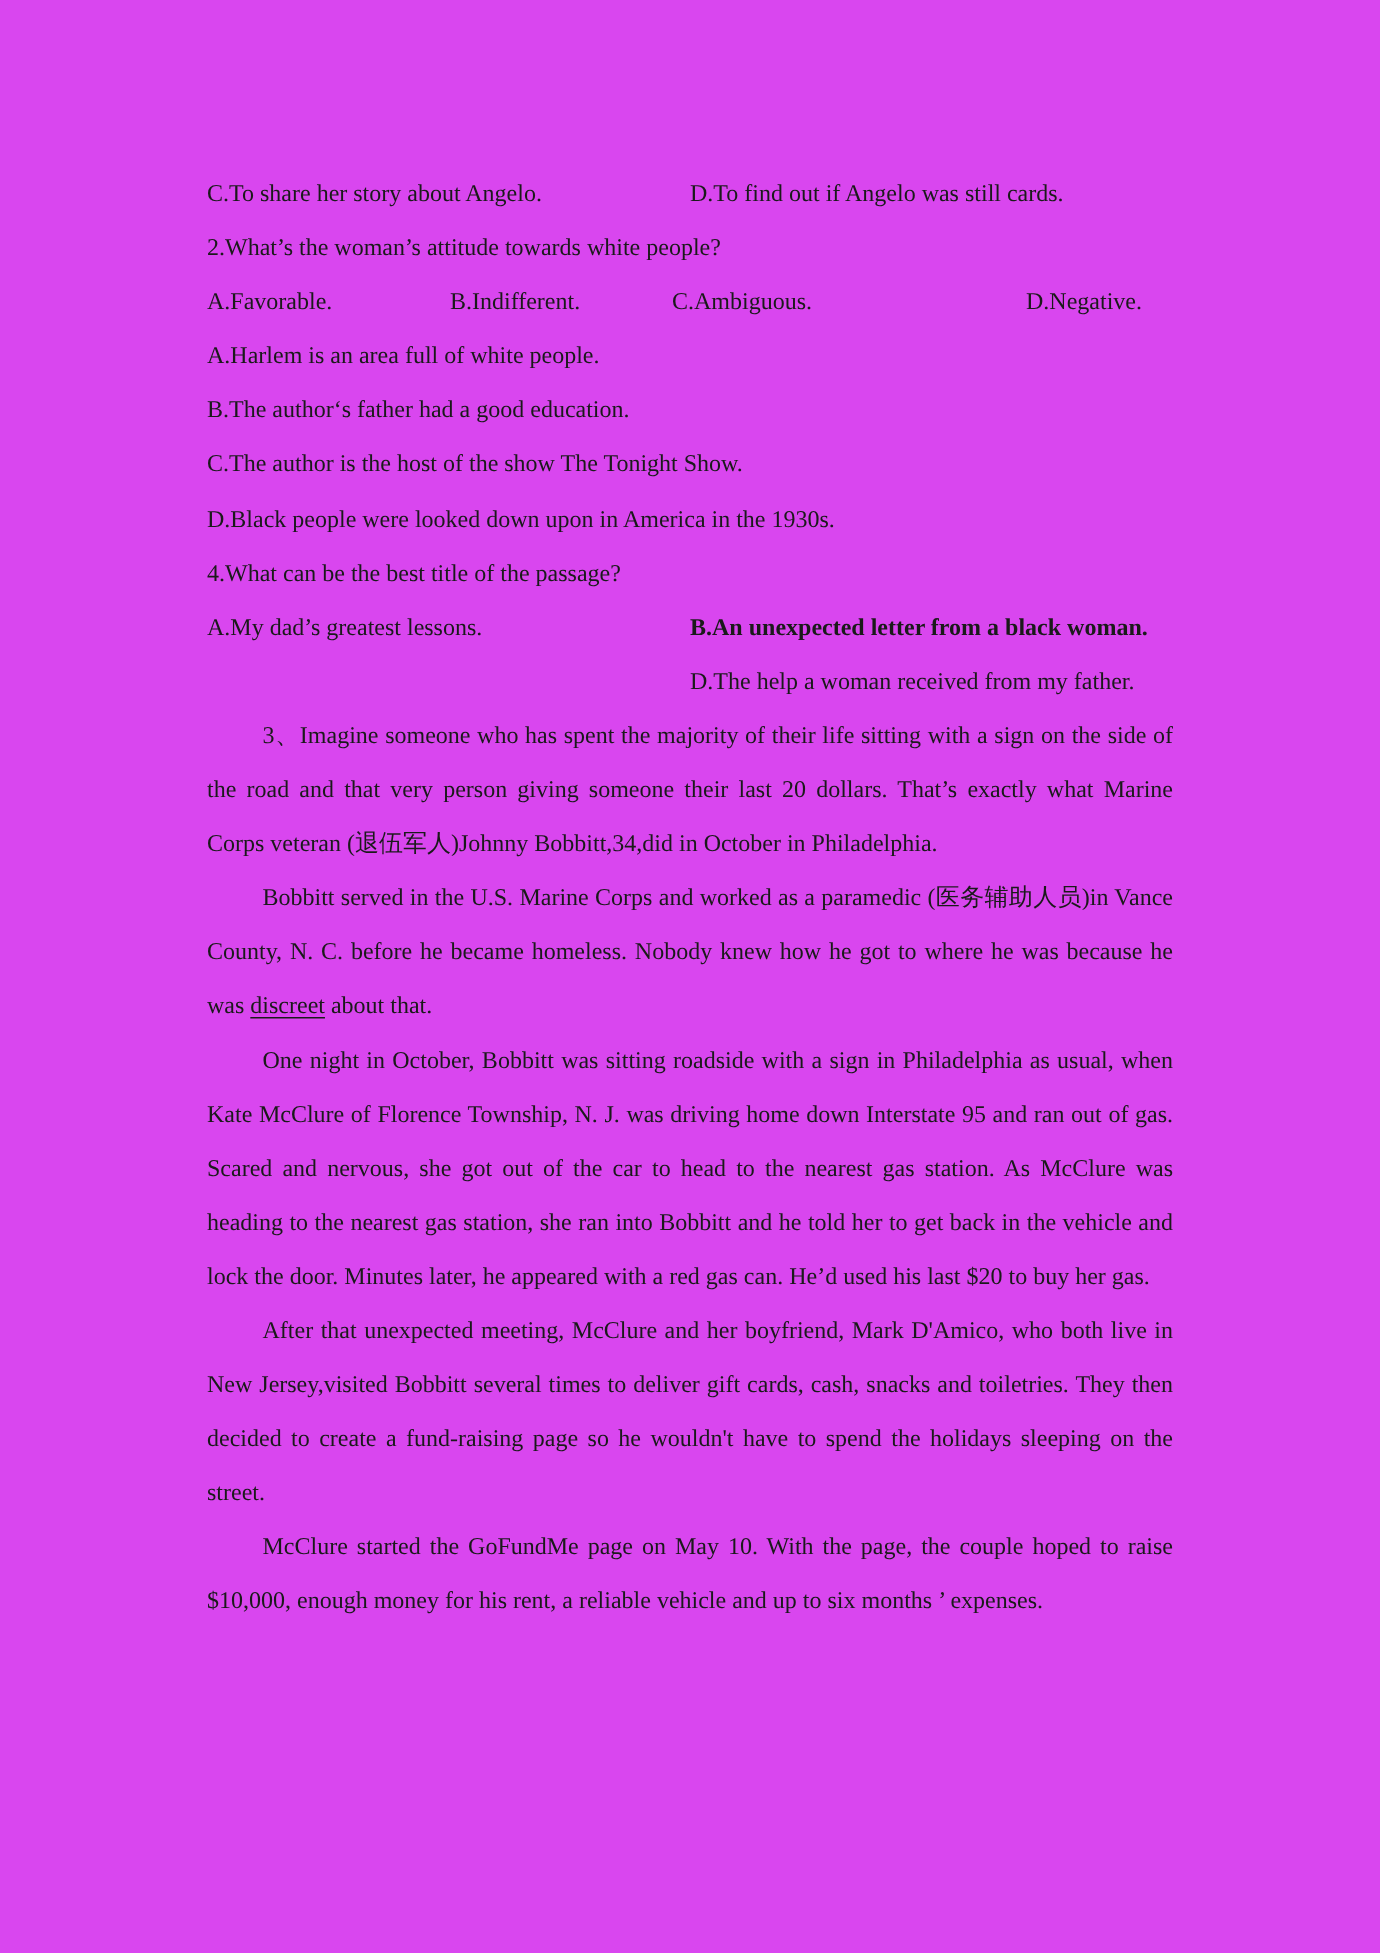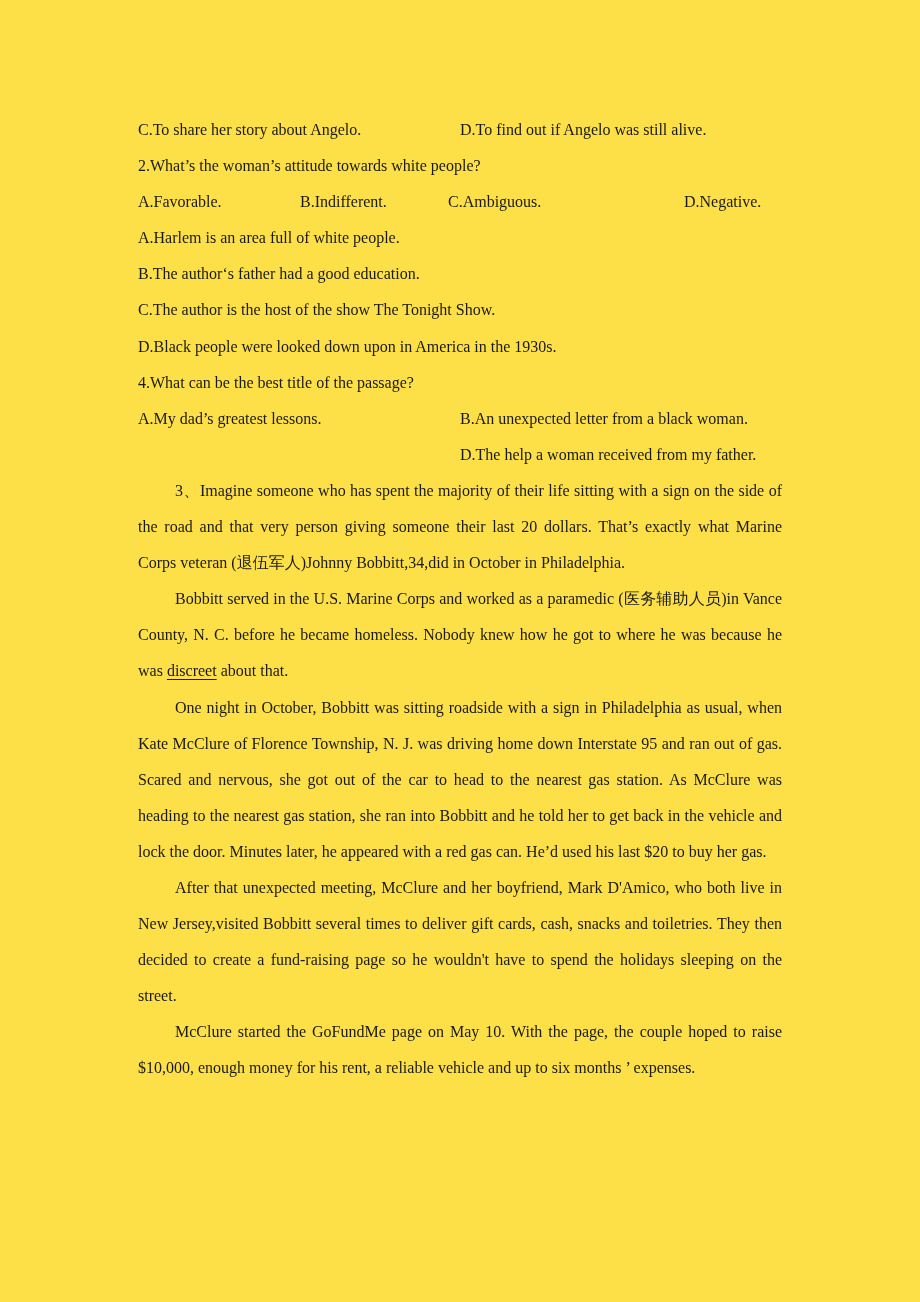--- a/index.html
+++ b/index.html
@@ -7,21 +7,21 @@
   body {
     width: 920px;
     height: 1302px;
     overflow: hidden;
     font-family: "Liberation Serif", serif;
     color: #1a1a1a;
   }
   .doc-page {
     width: 920px;
     height: 1302px;
-    background: #fde047;
+    background: #d946ef;
     padding: 112px 138px 30px 138px;
   }
   .doc-body {
     width: 644px;
     font-size: 16px;
     line-height: 36.1px;
   }
   .text-line { white-space: nowrap; }
   .options-row { position: relative; height: 36.1px; }
   .options-row .col {
@@ -35,37 +35,37 @@
   }
   .underline { text-decoration: underline; text-underline-offset: 3px; }
 </style>
 </head>
 <body>
 
 <div class="doc-page">
   <div class="doc-body">
       <div class="options-row">
         <span class="col" style="left: 0px;">C.To share her story about Angelo.</span>
-        <span class="col" style="left: 322px;">D.To find out if Angelo was still alive.</span>
+        <span class="col" style="left: 322px;">D.To find out if Angelo was still cards.</span>
       </div>
       <div class="text-line">2.What’s the woman’s attitude towards white people?</div>
       <div class="options-row">
         <span class="col" style="left: 0px;">A.Favorable.</span>
         <span class="col" style="left: 162px;">B.Indifferent.</span>
         <span class="col" style="left: 310px;">C.Ambiguous.</span>
         <span class="col" style="left: 502px; margin-left: 44px;">D.Negative.</span>
       </div>
       <div class="text-line">A.Harlem is an area full of white people.</div>
       <div class="text-line">B.The author‘s father had a good education.</div>
       <div class="text-line">C.The author is the host of the show The Tonight Show.</div>
       <div class="text-line">D.Black people were looked down upon in America in the 1930s.</div>
       <div class="text-line">4.What can be the best title of the passage?</div>
       <div class="options-row">
         <span class="col" style="left: 0px;">A.My dad’s greatest lessons.</span>
-        <span class="col" style="left: 322px;">B.An unexpected letter from a black woman.</span>
+        <span class="col" style="left: 322px; font-weight: bold;">B.An unexpected letter from a black woman.</span>
       </div>
       <div class="options-row">
         <span class="col" style="left: 322px;">D.The help a woman received from my father.</span>
       </div>
       <div class="paragraph"><span>3、Imagine someone who has spent the majority of their life sitting with a sign on the side of the road and that very person giving someone their last 20 dollars. That’s exactly what Marine Corps veteran (退伍军人)Johnny Bobbitt,34,did in October in Philadelphia.</span></div>
       <div class="paragraph"><span>Bobbitt served in the U.S. Marine Corps and worked as a paramedic (医务辅助人员)in Vance County, N. C. before he became homeless. Nobody knew how he got to where he was because he was </span><span class="underline">discreet</span><span> about that.</span></div>
       <div class="paragraph"><span>One night in October, Bobbitt was sitting roadside with a sign in Philadelphia as usual, when Kate McClure of Florence Township, N. J. was driving home down Interstate 95 and ran out of gas. Scared and nervous, she got out of the car to head to the nearest gas station. As McClure was heading to the nearest gas station, she ran into Bobbitt and he told her to get back in the vehicle and lock the door. Minutes later, he appeared with a red gas can. He’d used his last $20 to buy her gas.</span></div>
       <div class="paragraph"><span> After that unexpected meeting, McClure and her boyfriend, Mark D'Amico, who both live in New Jersey,visited Bobbitt several times to deliver gift cards, cash, snacks and toiletries. They then decided to create a fund-raising page so he wouldn't have to spend the holidays sleeping on the street.</span></div>
       <div class="paragraph"><span>McClure started the GoFundMe page on May 10. With the page, the couple hoped to raise $10,000, enough money for his rent, a reliable vehicle and up to six months ’ expenses.</span></div>
     </div>

